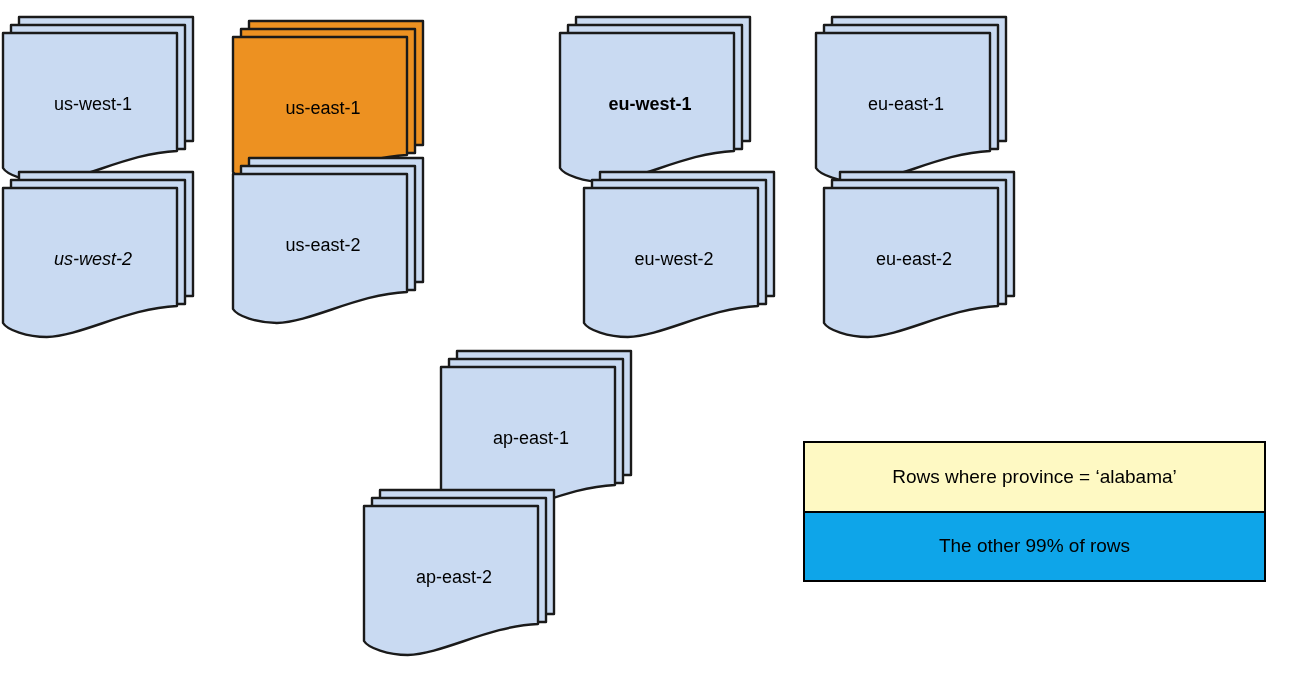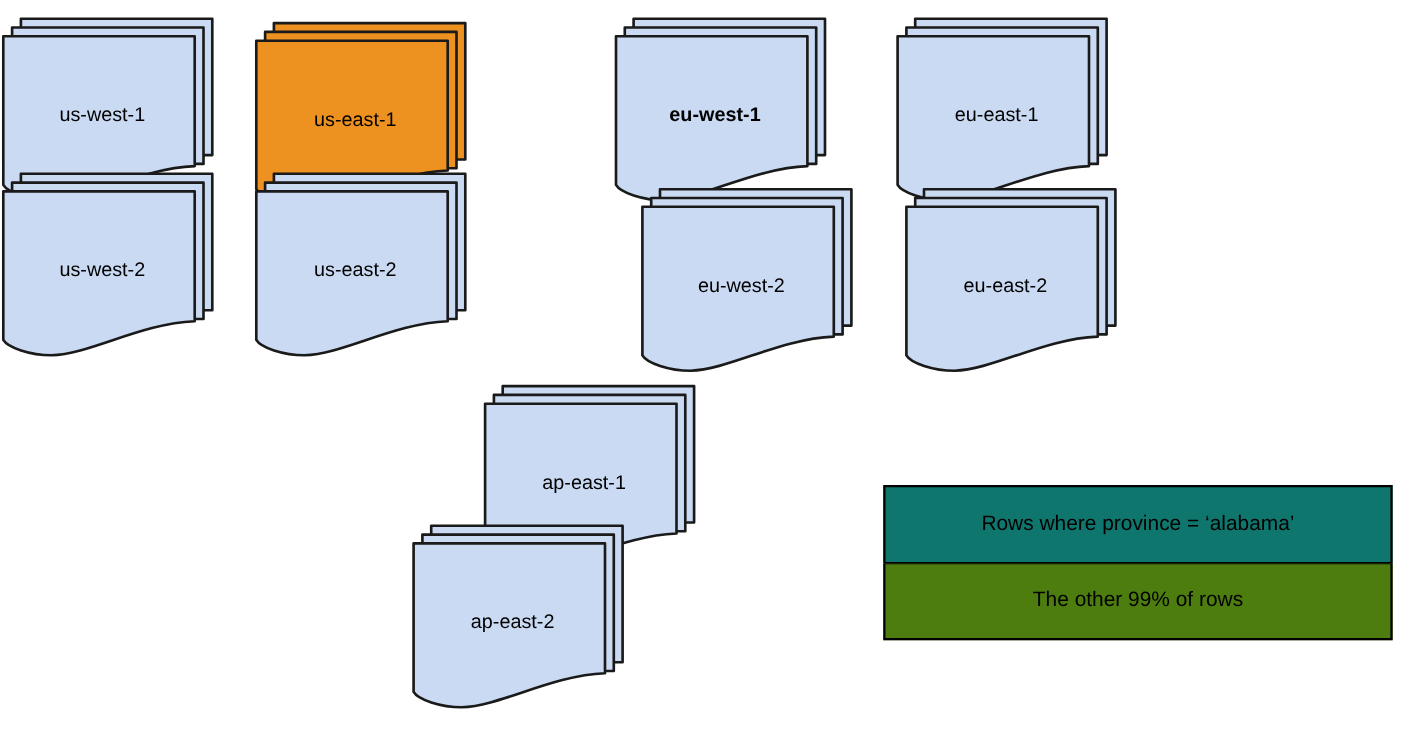--- a/index.html
+++ b/index.html
@@ -109,21 +109,21 @@
           </g>
           <g transform="translate(8,8)">
             <path d="M 2 2 L 176 2 L 176 126 L 2 126 Z" fill="#C9DAF2" stroke="#1A1A1A" stroke-width="2.4" stroke-linejoin="round"></path>
           </g>
           <g transform="translate(0,16)">
             <path d="M 2 2 L 176 2 L 176 120 C 126.72 122, 80.96000000000001 150, 45.760000000000005 151 C 26.4 151, 6 144, 2 137 Z" fill="#C9DAF2" stroke="#1A1A1A" stroke-width="2.4" stroke-linejoin="round"></path>
           </g>
           <text class="doc-label" x="92" y="90.4">eu-east-1</text>
         </svg>
       </div>
-      <div class="doc-stack" style="left: 1px; top: 156px;">
+      <div class="doc-stack" style="left: 1px; top: 170px; font-style: italic;">
         <svg width="198" height="172" viewBox="0 0 198 172">
           <g transform="translate(16,0)">
             <path d="M 2 2 L 176 2 L 176 126 L 2 126 Z" fill="#C9DAF2" stroke="#1A1A1A" stroke-width="2.4" stroke-linejoin="round"></path>
           </g>
           <g transform="translate(8,8)">
             <path d="M 2 2 L 176 2 L 176 126 L 2 126 Z" fill="#C9DAF2" stroke="#1A1A1A" stroke-width="2.4" stroke-linejoin="round"></path>
           </g>
           <g transform="translate(0,16)">
             <path d="M 2 2 L 176 2 L 176 120 C 126.72 122, 80.96000000000001 150, 45.760000000000005 151 C 26.4 151, 6 144, 2 137 Z" fill="#C9DAF2" stroke="#1A1A1A" stroke-width="2.4" stroke-linejoin="round"></path>
           </g>
@@ -179,37 +179,37 @@
           </g>
           <g transform="translate(8,8)">
             <path d="M 2 2 L 176 2 L 176 126 L 2 126 Z" fill="#C9DAF2" stroke="#1A1A1A" stroke-width="2.4" stroke-linejoin="round"></path>
           </g>
           <g transform="translate(0,16)">
             <path d="M 2 2 L 176 2 L 176 120 C 126.72 122, 80.96000000000001 150, 45.760000000000005 151 C 26.4 151, 6 144, 2 137 Z" fill="#C9DAF2" stroke="#1A1A1A" stroke-width="2.4" stroke-linejoin="round"></path>
           </g>
           <text class="doc-label" x="92" y="90.4">ap-east-1</text>
         </svg>
       </div>
-      <div class="doc-stack" style="left: 362px; top: 476px; margin-left: 12px;">
+      <div class="doc-stack" style="left: 362px; top: 488px;">
         <svg width="198" height="172" viewBox="0 0 198 172">
           <g transform="translate(16,0)">
             <path d="M 2 2 L 176 2 L 176 126 L 2 126 Z" fill="#C9DAF2" stroke="#1A1A1A" stroke-width="2.4" stroke-linejoin="round"></path>
           </g>
           <g transform="translate(8,8)">
             <path d="M 2 2 L 176 2 L 176 126 L 2 126 Z" fill="#C9DAF2" stroke="#1A1A1A" stroke-width="2.4" stroke-linejoin="round"></path>
           </g>
           <g transform="translate(0,16)">
             <path d="M 2 2 L 176 2 L 176 120 C 126.72 122, 80.96000000000001 150, 45.760000000000005 151 C 26.4 151, 6 144, 2 137 Z" fill="#C9DAF2" stroke="#1A1A1A" stroke-width="2.4" stroke-linejoin="round"></path>
           </g>
           <text class="doc-label" x="92" y="90.4">ap-east-2</text>
         </svg>
       </div>
     </div>
 
   <div class="legend" id="legend" style="left: 803px; top: 441px; width: 463px; height: 141px;">
-    <div class="legend-row top" id="legend-row-0" style="background: #0f766e; height: 70.5px; text-align: center;">
+    <div class="legend-row top" id="legend-row-0" style="background: #fef9c3; height: 70.5px; text-align: center;">
       <span>Rows where province = ‘alabama’</span>
     </div>
-    <div class="legend-row bottom" id="legend-row-1" style="background: #4d7c0f; height: 70.5px;">
+    <div class="legend-row bottom" id="legend-row-1" style="background: #0ea5e9; height: 70.5px;">
       <span>The other 99% of rows</span>
     </div>
   </div>
 </div>
 
 </body></html>

